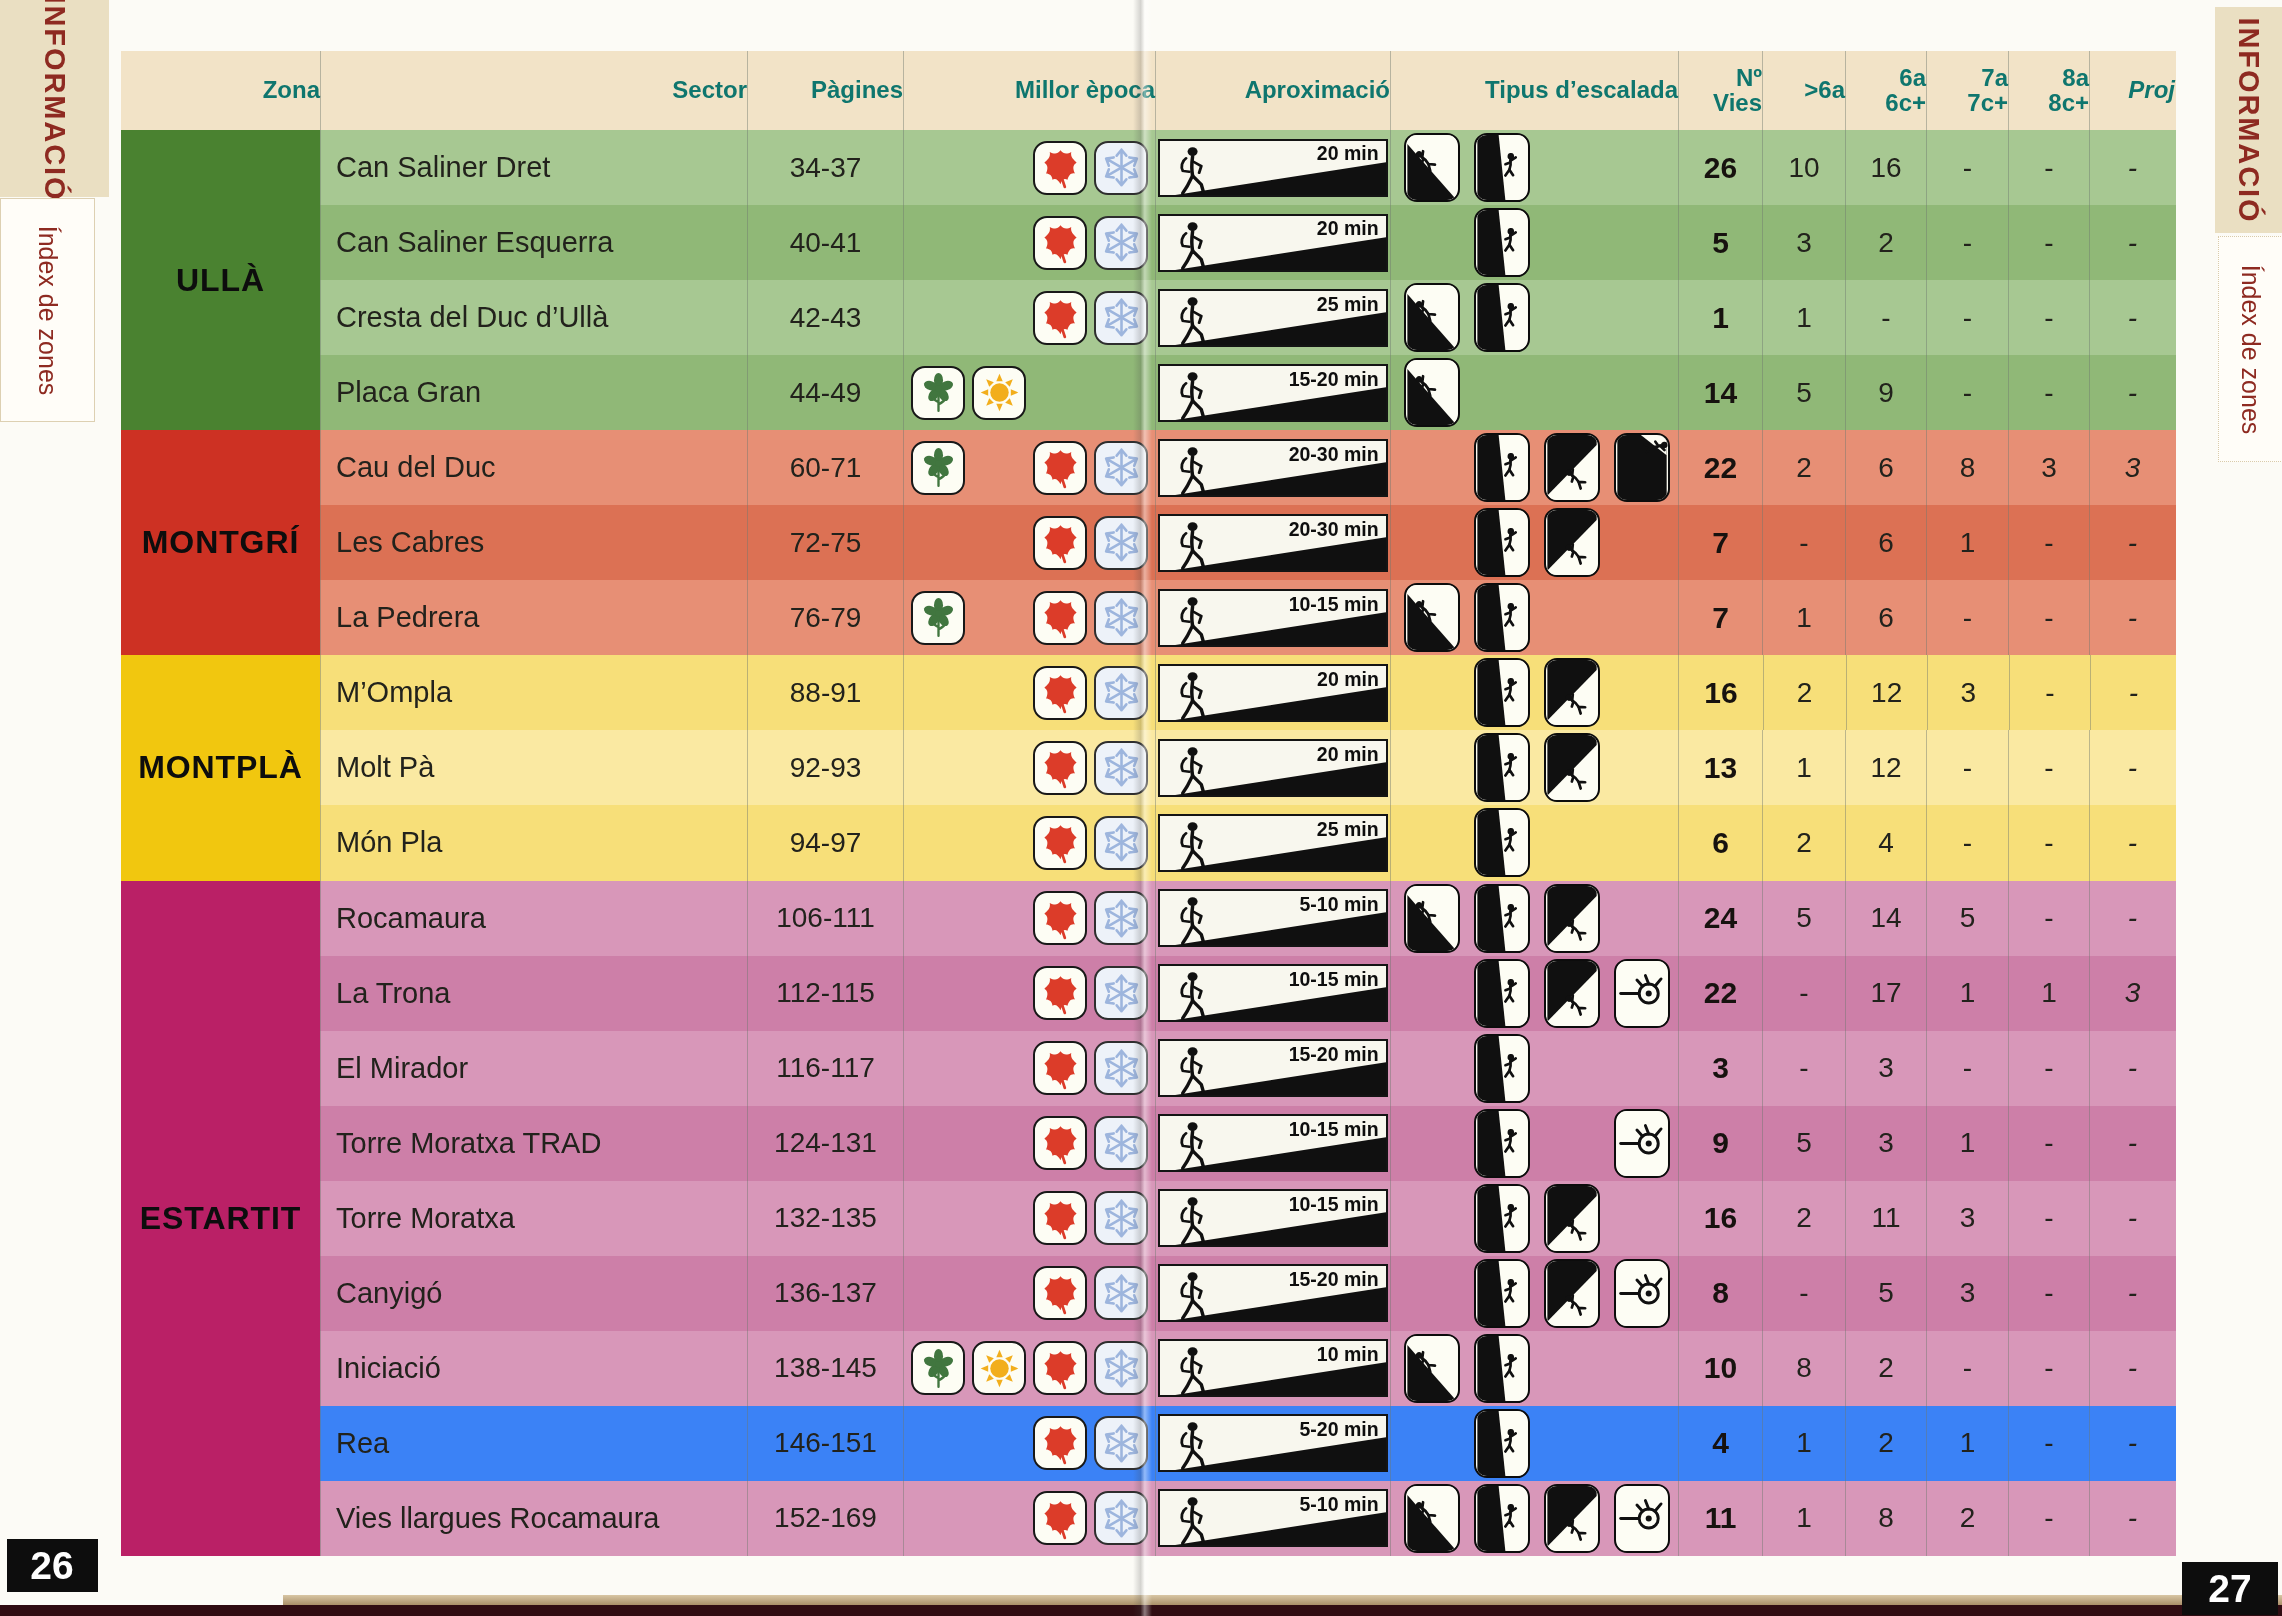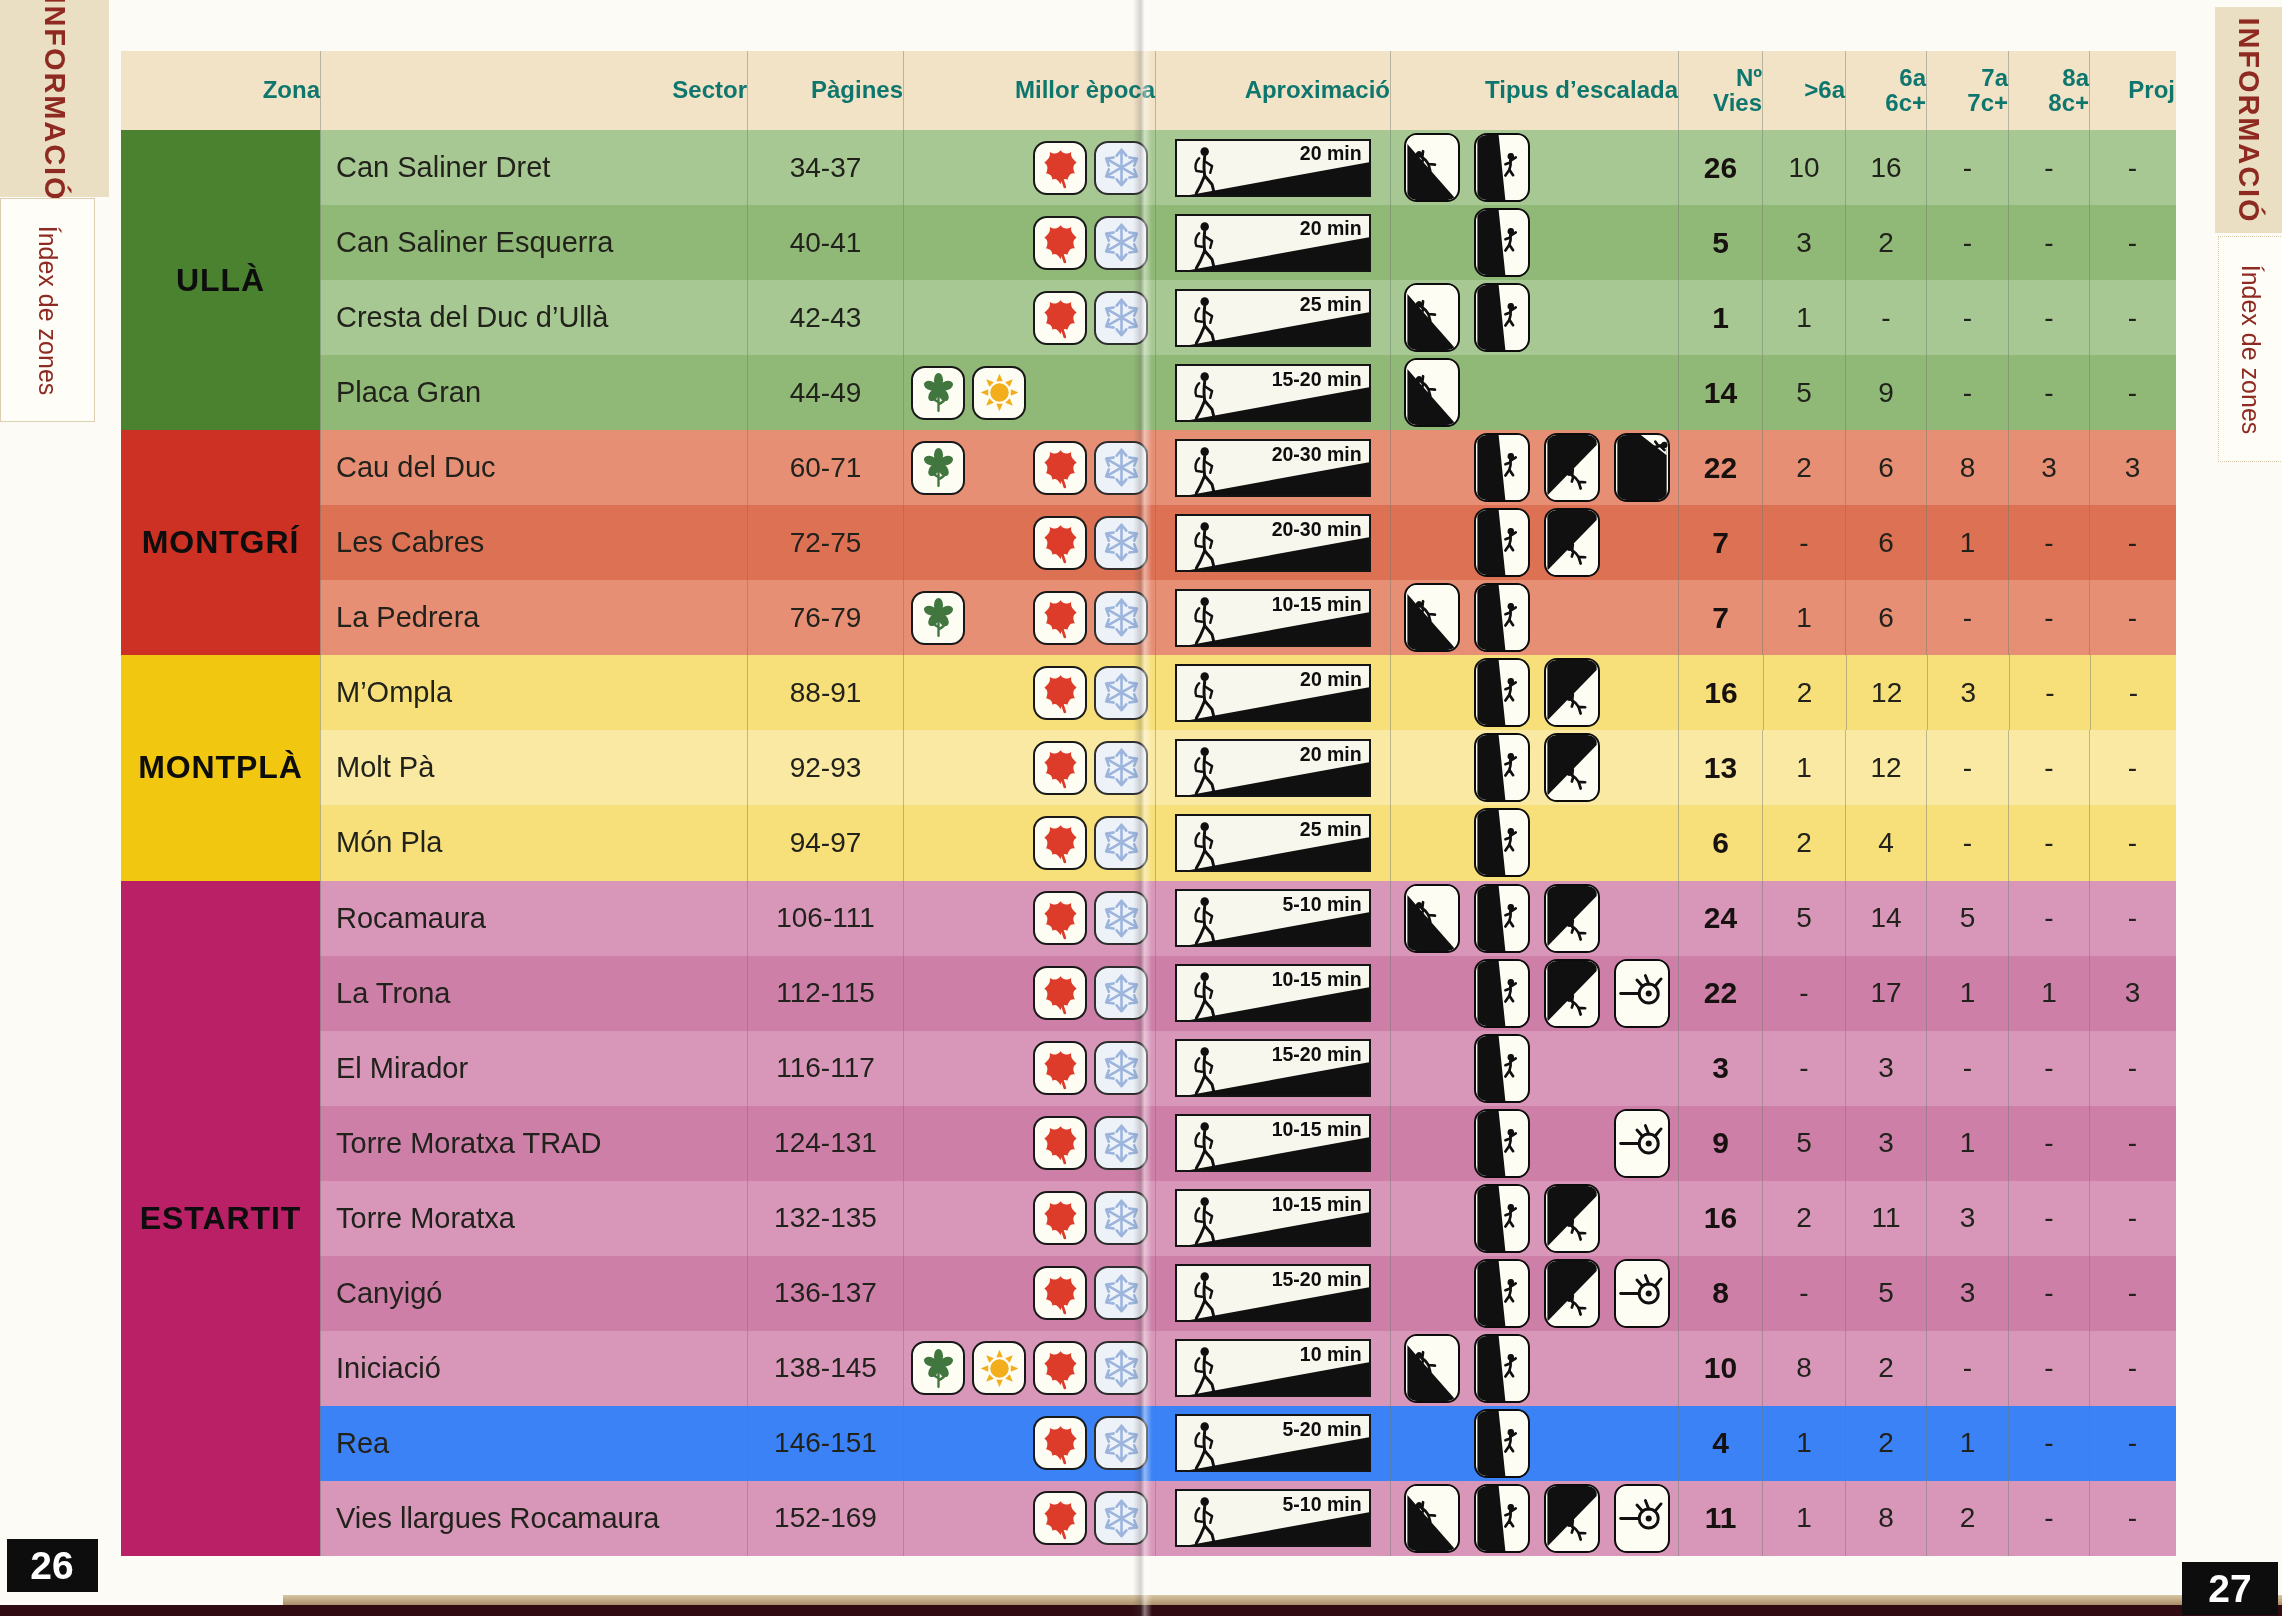--- a/index.html
+++ b/index.html
@@ -40,39 +40,39 @@
   .zcell{display:flex;align-items:center;justify-content:center;
          font-weight:bold;font-size:32px;color:#0d0d0d;letter-spacing:0.9px;}
   .zrows{flex:1;display:flex;flex-direction:column;}
   .row{flex:1;display:flex;align-items:stretch;}
   .cell{display:flex;align-items:center;justify-content:center;font-size:28px;color:#22221c;
         border-left:0.9px solid rgba(110,120,110,.45);overflow:hidden;}
 
   .c-zona{width:199px;}.c-sector{width:427px;}.c-pag{width:156px;}
   .c-epoca{width:252px;}.c-aprox{width:235px;}.c-tipus{width:288px;}
   .c-nvies{width:84px;}.c-g1{width:83px;}.c-g2{width:81px;}.c-g3{width:82px;}
-  .c-g4{width:81px;}.c-proj{width:86px;}
+  .c-g4{width:81px;}.c-proj{width:86px;font-style:italic;}
 
   .cell.c-sector{justify-content:flex-start;padding-left:15px;font-size:29px;}
   .cell.c-nvies{font-weight:bold;font-size:30px;color:#17120f;}
 
   .cell.c-epoca{justify-content:flex-start;padding-left:3.7px;}
   .season-slot{width:61px;height:100%;display:flex;align-items:center;justify-content:center;}
   .chip-season{width:54px;height:54px;border:2.8px solid #181818;border-radius:14px;
                background:#fdfdf4;display:flex;align-items:center;justify-content:center;}
   .chip-season.winter{background:#edf2f9;border-color:#2e2e2e;}
   .chip-season svg{width:43px;height:43px;display:block;}
 
   .cell.c-tipus{justify-content:flex-start;padding-left:5.6px;}
   .climb-slot{width:70px;height:100%;display:flex;align-items:center;justify-content:center;}
   .chip-climb{width:56px;height:69px;border:2.8px solid #0c0c0c;border-radius:13px;
               background:#fcfcf2;overflow:hidden;}
   .chip-climb svg{width:100%;height:100%;display:block;}
 
-  .approach-box{position:relative;width:196px;height:58px;border:2.8px solid #141414;background:#f8f7ee;padding-left:36px;}
+  .approach-box{position:relative;width:230px;height:58px;border:2.8px solid #141414;background:#f8f7ee;padding-left:36px;}
   .approach-box svg{position:absolute;left:0;top:0;width:100%;height:100%;}
   .approach-time{position:absolute;top:1.9px;right:7.4px;font-weight:bold;font-size:19.5px;color:#0e0e0e;z-index:2;}
 
   .gutter{position:absolute;left:1133px;top:0;width:18.6px;height:1617px;pointer-events:none;z-index:5;
           background:linear-gradient(90deg,rgba(0,0,0,0) 0%,rgba(70,70,70,.22) 40%,
                       rgba(255,255,255,.45) 62%,rgba(0,0,0,0) 100%);}
 </style>
 </head>
 <body>
 

